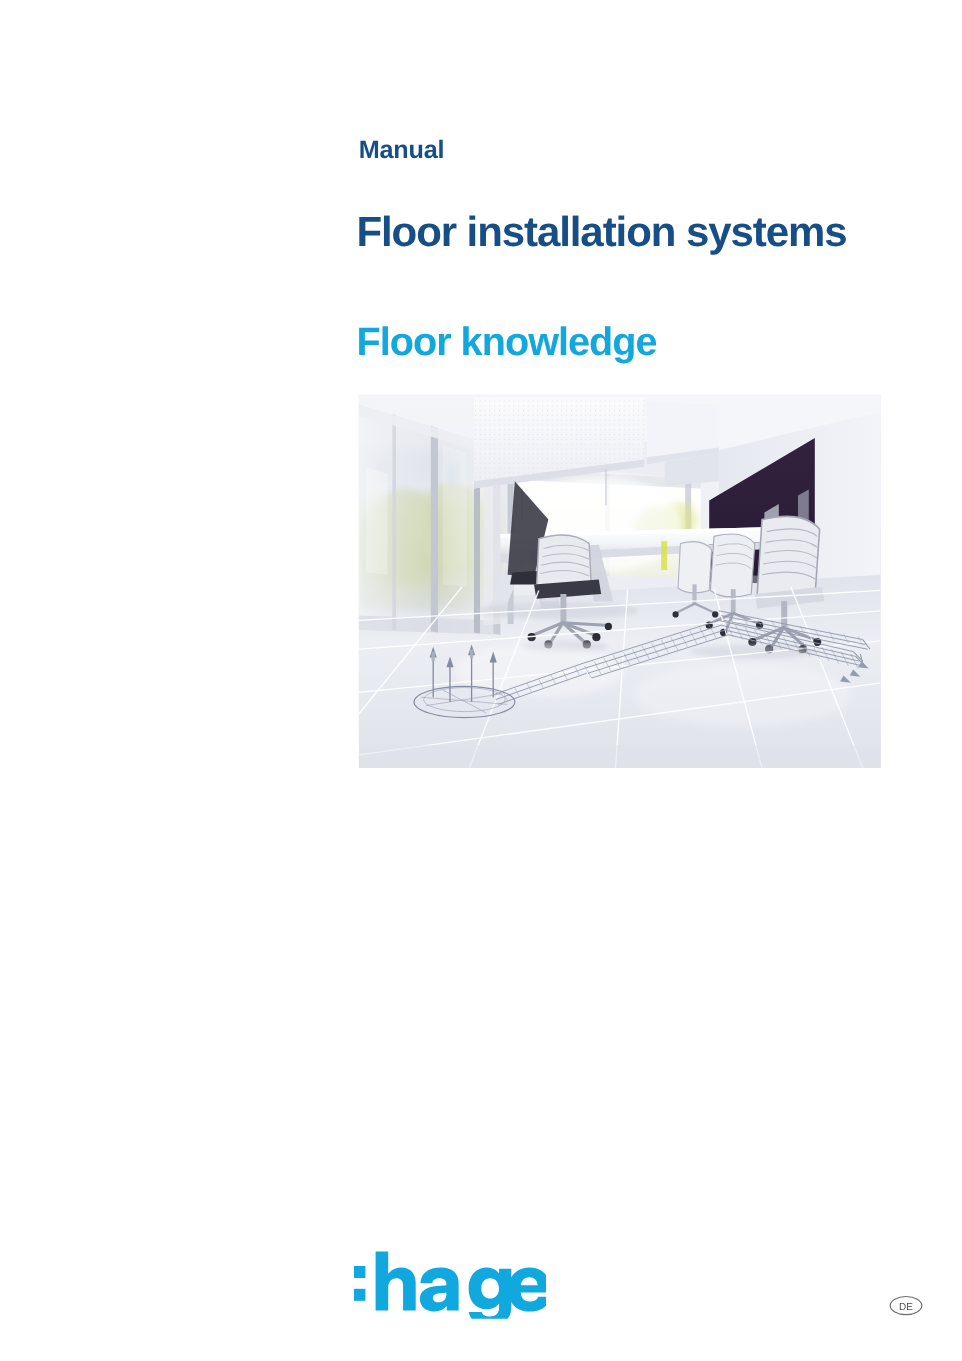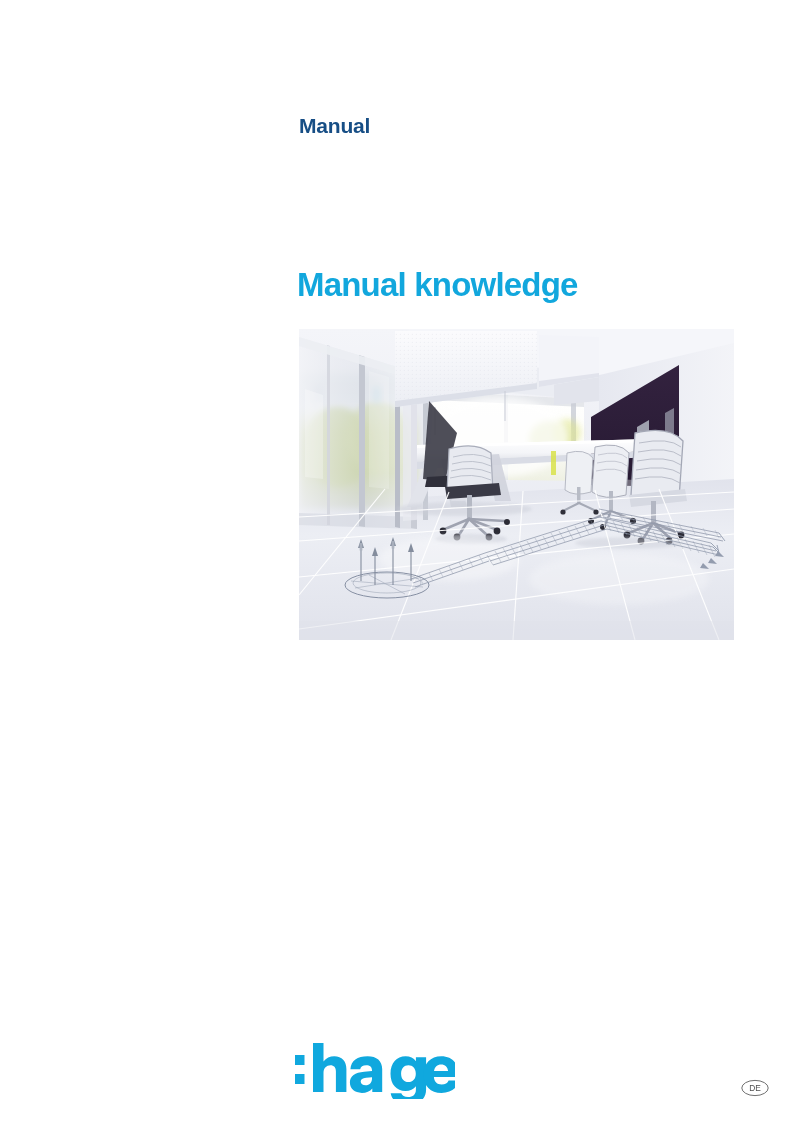--- a/index.html
+++ b/index.html
@@ -90,22 +90,23 @@
   }
   .lang-badge svg { display: block; width: 100%; height: 100%; }
 </style>
 </head>
 <body>
 
 <div class="page">
 
   <div class="kicker">Manual</div>
 
-
-  <div class="doc-subtitle">Manual knowledge</div>
+  <div class="doc-title">Floor installation systems</div>
+
+  <div class="doc-subtitle">Floor knowledge</div>
 
   <div class="cover-photo">
     <svg class="photo-svg" viewBox="0 0 435 311" preserveAspectRatio="none">
       <defs>
         <linearGradient id="gWallBack" x1="0" y1="0" x2="0" y2="1">
           <stop offset="0%" stop-color="#f4f5f9"></stop>
           <stop offset="100%" stop-color="#e4e6ef"></stop>
         </linearGradient>
         <linearGradient id="gFloor" x1="0" y1="0" x2="0" y2="1">
           <stop offset="0%" stop-color="#e1e3ec"></stop>

